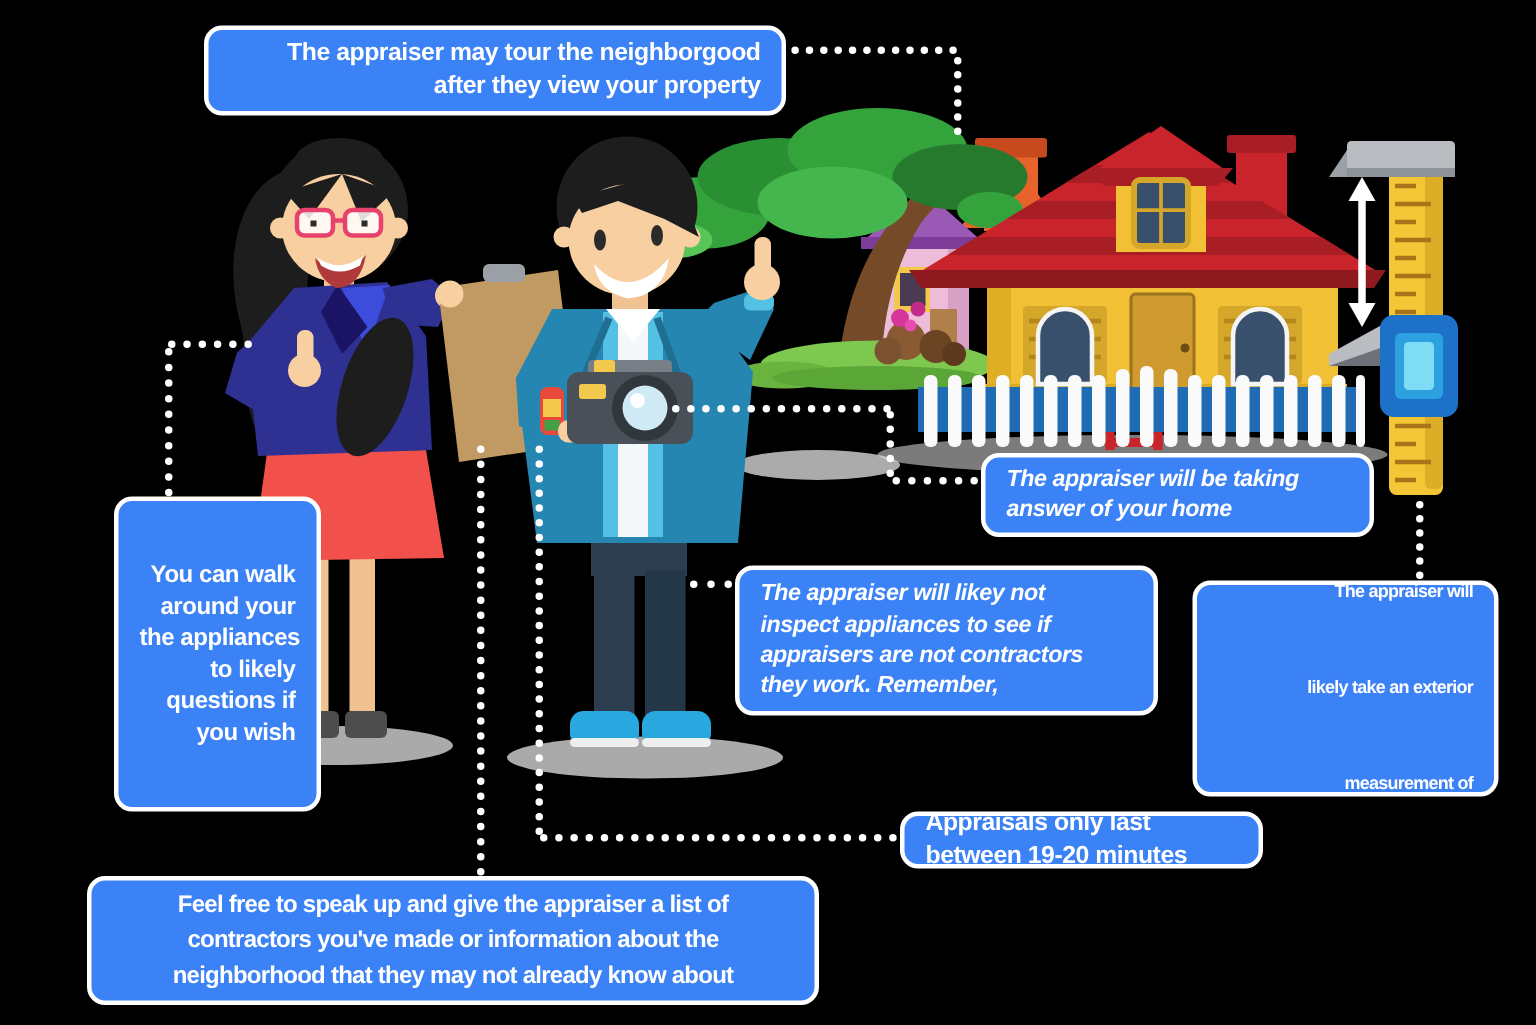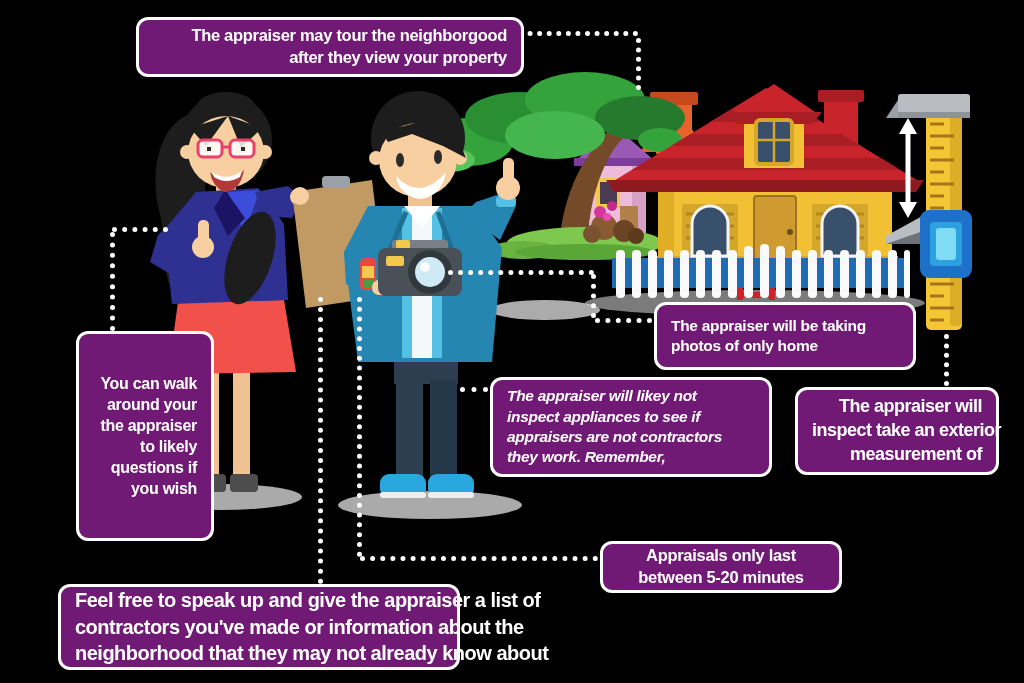--- a/index.html
+++ b/index.html
@@ -1,31 +1,31 @@
 <!DOCTYPE html>
 <html><head>
 <meta charset="utf-8">
 <style>
   html,body{margin:0;padding:0;background:#000;}
   #canvas{position:relative;width:1024px;height:683px;background:#000;overflow:hidden;
           font-family:"Liberation Sans",sans-serif;}
   #scene{position:absolute;left:0;top:0;z-index:1;}
   .dot-h{position:absolute;z-index:2;height:0;border-top:5px dotted #fff;}
   .dot-v{position:absolute;z-index:2;width:0;border-left:5px dotted #fff;}
-  .co{position:absolute;z-index:3;box-sizing:border-box;background:#701a75;border:3.5px solid #fff;
+  .co{position:absolute;z-index:3;box-sizing:border-box;background:#3b82f6;border:3.5px solid #fff;
       border-radius:12px;color:#fff;font-weight:bold;display:flex;flex-direction:column;
       justify-content:center;padding:6px 14px;letter-spacing:-0.3px;}
   .co div{white-space:nowrap;line-height:1.32;}
   .co-tour{left:136px;top:17px;width:388px;height:60px;font-size:16.5px;text-align:right;}
   .co-walk{left:40px;top:331px;width:138px;height:210px;font-size:16px;text-align:right;line-height:24px;margin-left:36px;}
-  .co-photos{left:654px;top:302px;width:262px;height:68px;font-size:15.5px;text-align:left;}
+  .co-photos{left:654px;top:302px;width:262px;height:56px;font-size:15.5px;text-align:left;font-style:italic;}
   .co-appl{left:490px;top:377px;width:282px;height:100px;font-size:15.5px;text-align:left;font-style:italic;}
-  .co-meas{left:795px;top:387px;width:204px;height:88px;font-size:18px;text-align:right;letter-spacing:-0.5px;}
-  .co-dur{left:600px;top:541px;width:242px;height:52px;font-size:16.5px;text-align:left;align-items:center;}
-  .co-speak{left:58px;top:584px;width:402px;height:86px;font-size:20px;text-align:center;letter-spacing:-0.5px;}
+  .co-meas{left:795px;top:387px;width:204px;height:144px;font-size:12px;text-align:right;letter-spacing:-0.5px;gap:48px;}
+  .co-dur{left:600px;top:541px;width:242px;height:38px;font-size:16.5px;text-align:left;}
+  .co-speak{left:58px;top:584px;width:488px;height:86px;font-size:16px;text-align:center;letter-spacing:-0.5px;justify-content:space-between;}
 </style>
 </head>
 <body>
 
 <div id="canvas">
 
   <svg id="scene" width="1024" height="683" viewBox="0 0 1024 683">
 
     <g>
       <ellipse cx="222" cy="497" rx="80" ry="13" fill="#bdbdbd" opacity="0.9"></ellipse>
@@ -272,47 +272,47 @@
   <div class="dot-v" style="left:318px;top:297px;height:287px;"></div>
 
   <div class="co co-tour">
     <div>The appraiser may tour the neighborgood</div>
     <div>after they view your property</div>
   </div>
 
   <div class="co co-walk">
     <div>You can walk</div>
     <div>around your</div>
-    <div>the appraiser</div>
+    <div>the appliances</div>
     <div>to likely</div>
     <div>questions if</div>
     <div>you wish</div>
   </div>
 
   <div class="co co-photos">
     <div>The appraiser will be taking</div>
-    <div>photos of only home</div>
+    <div>answer of your home</div>
   </div>
 
   <div class="co co-appl">
     <div>The appraiser will likey not</div>
     <div>inspect appliances to see if</div>
     <div>appraisers are not contractors</div>
     <div>they work. Remember,</div>
   </div>
 
   <div class="co co-meas">
     <div>The appraiser will</div>
-    <div>inspect take an exterior</div>
+    <div>likely take an exterior</div>
     <div>measurement of</div>
   </div>
 
   <div class="co co-dur">
     <div>Appraisals only last</div>
-    <div>between 5-20 minutes</div>
+    <div>between 19-20 minutes</div>
   </div>
 
   <div class="co co-speak">
     <div>Feel free to speak up and give the appraiser a list of</div>
     <div>contractors you've made or information about the</div>
     <div>neighborhood that they may not already know about</div>
   </div>
 
 </div>
 

